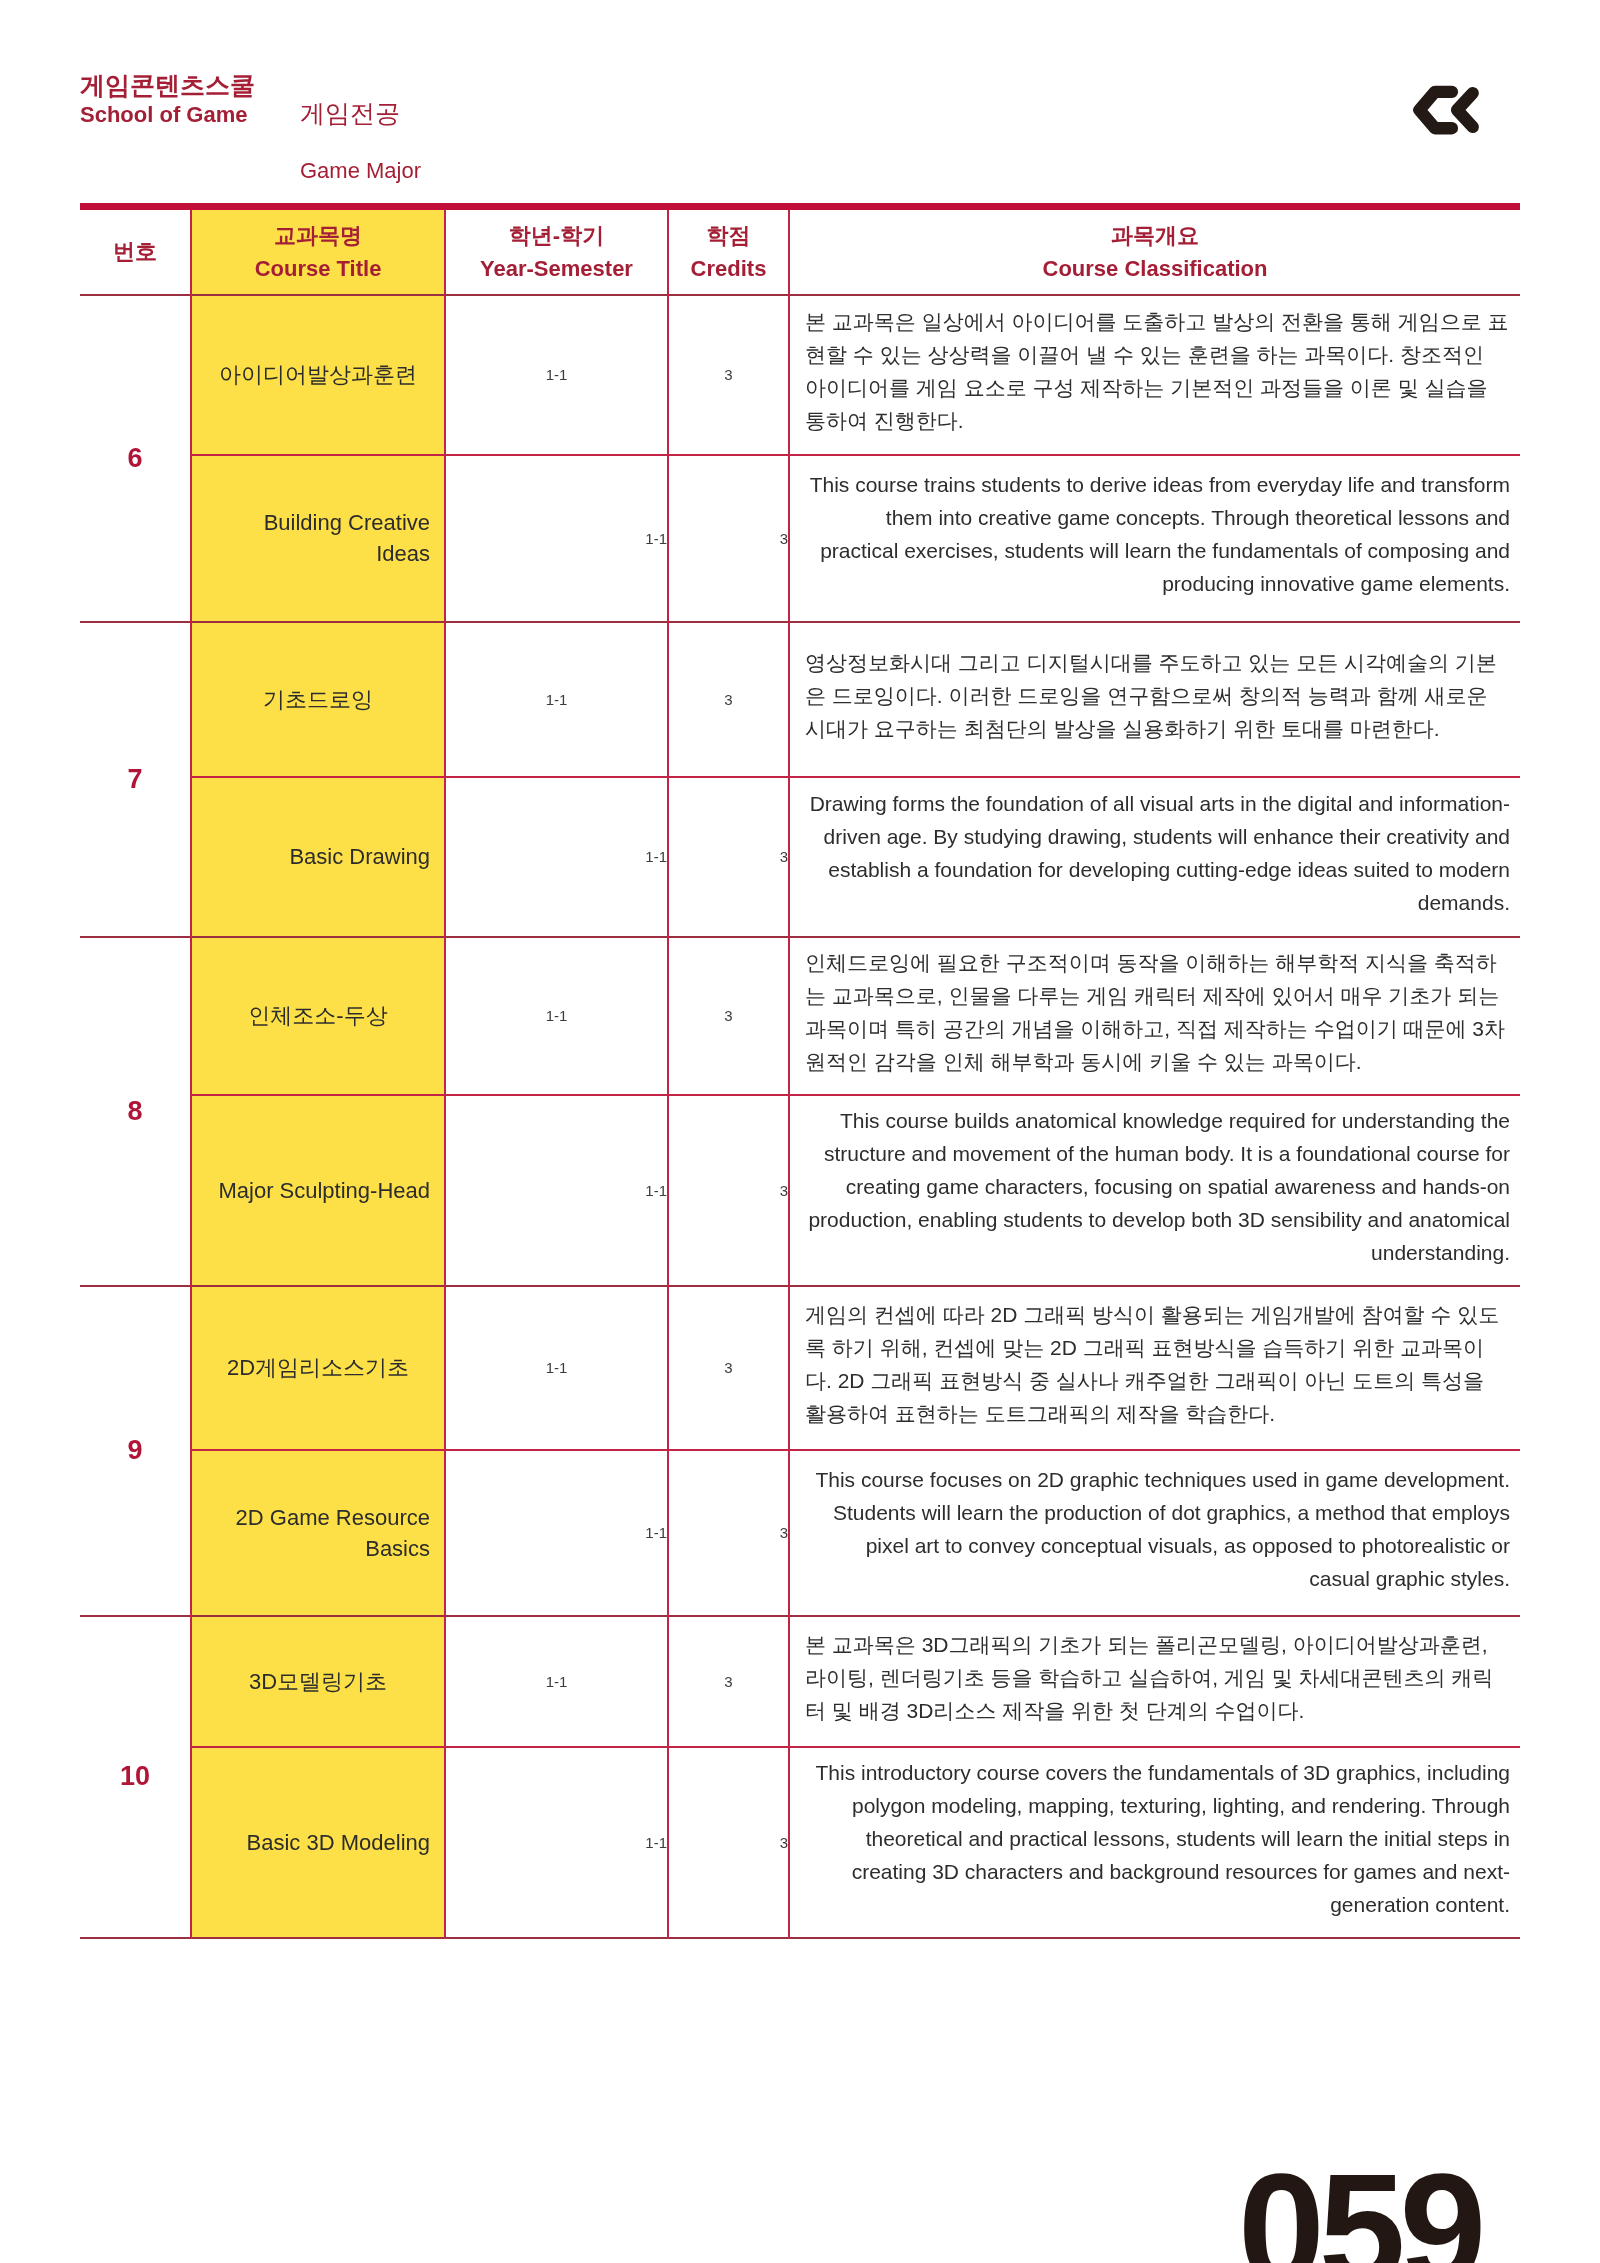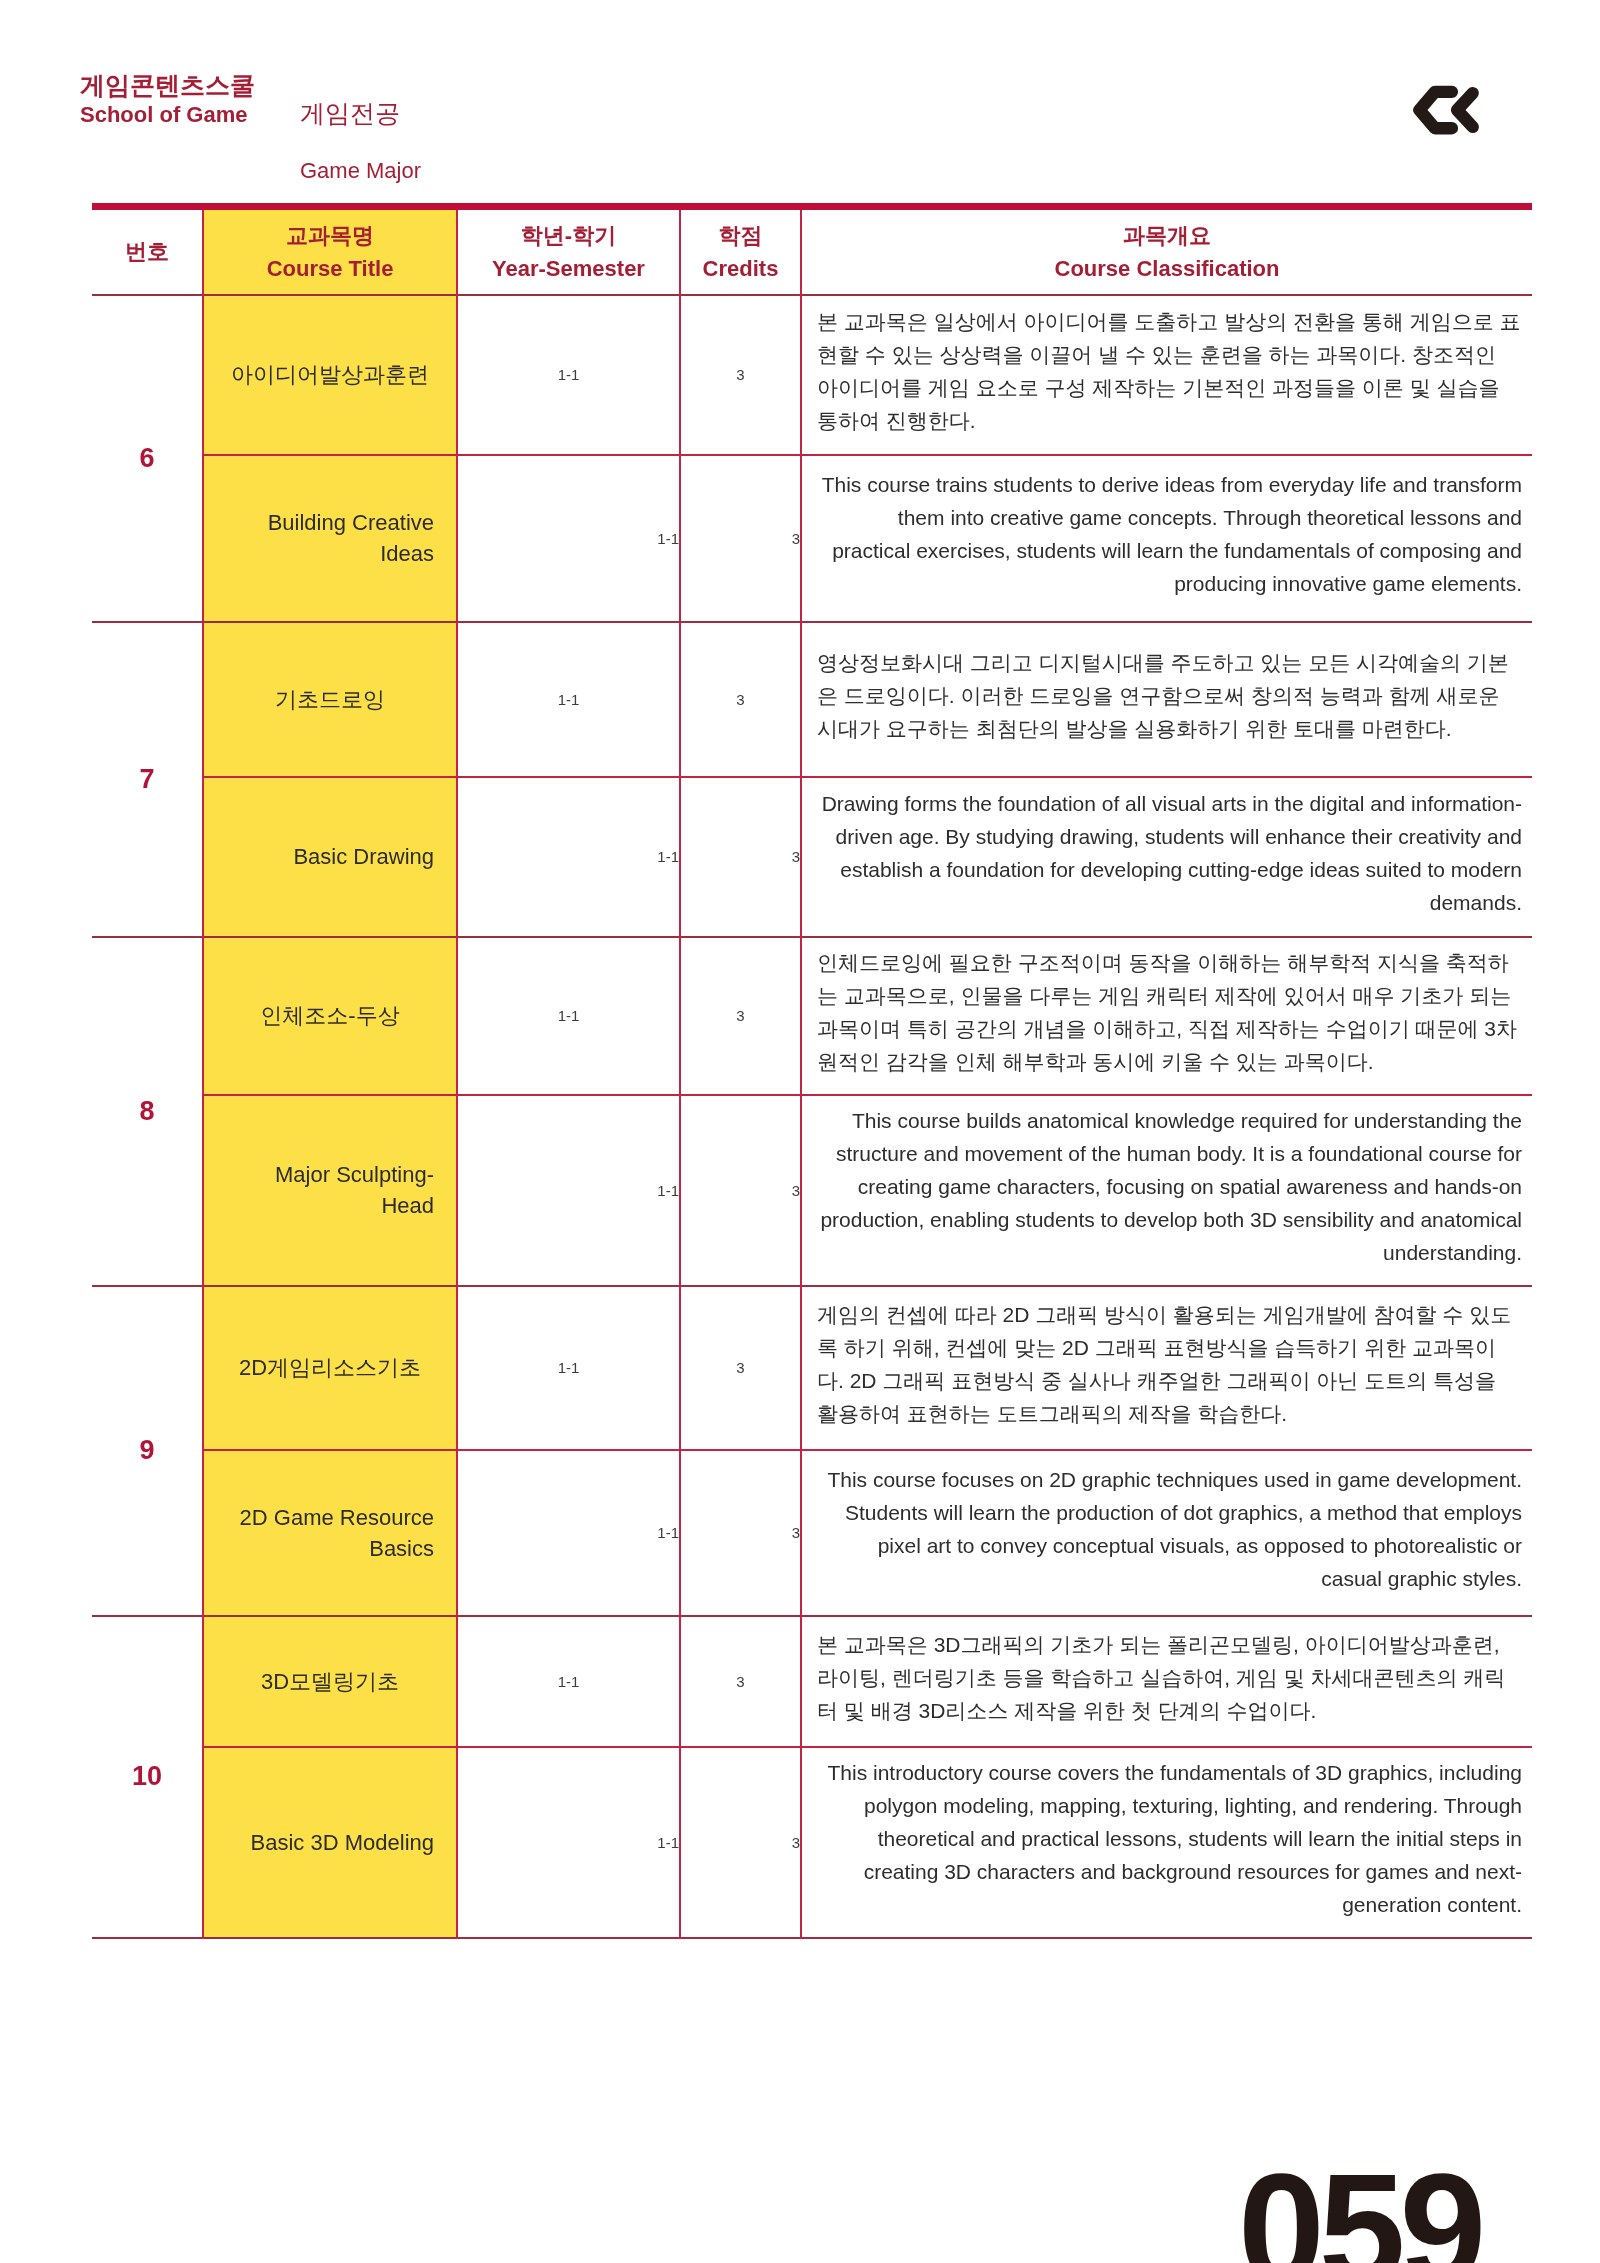--- a/index.html
+++ b/index.html
@@ -14,21 +14,21 @@
   .school-block{position:absolute;left:80px;top:70px;}
   .major-block{position:absolute;left:300px;top:70px;}
   .hdr-kr{font-size:25px;line-height:31px;color:#a41e35;}
   .hdr-en{font-size:22px;line-height:28px;color:#a41e35;}
   .school-block .hdr-kr,.school-block .hdr-en{font-weight:bold;}
   .major-block .hdr-kr,.major-block .hdr-en{font-weight:normal;margin-top:28px;}
   .logo{position:absolute;left:1406px;top:84px;width:84px;height:52px;}
 
   
   table.courses{
-    position:absolute;left:92px;top:203px;width:1440px;
+    position:absolute;left:80px;top:203px;width:1440px;
     border-collapse:collapse;table-layout:fixed;
     border-top:7px solid #c00e38;
     border-bottom:2px solid #9c2f3f;
   }
   col.c1{width:111px;}col.c2{width:254px;}col.c3{width:223px;}col.c4{width:121px;}col.c5{width:731px;}
   th,td{padding:0;vertical-align:middle;}
   
   .vline{border-left:2px solid #c12445;}
   thead tr{height:88px;}
   th{font-size:22px;font-weight:bold;color:#a41e35;text-align:center;line-height:33px;}
@@ -37,21 +37,21 @@
 
   
   tr.row-kr td{border-top:2px solid #9c2f3f;}
   tr.row-en td{border-top:2px solid #c12445;text-align:right;}
 
   td.cell-no{
     font-size:27px;font-weight:bold;color:#b01437;text-align:center;
   }
   td.cell-title{
     font-size:22px;color:#2c2c2c;text-align:center;line-height:31px;
-    padding:0 22px;
+    padding:0 14px;
   }
   td.cell-mid{font-size:15px;color:#3c3c3c;text-align:center;}
   td.cell-desc{
     font-size:21px;color:#2d2d2d;line-height:33px;text-align:left;
     padding:8px 10px 16px 15px;
   }
   
   tr.r6a{height:160px;} tr.r6b{height:167px;}
   tr.r7a{height:155px;} tr.r7b{height:160px;}
   tr.r8a{height:157px;} tr.r8b{height:188px;}

